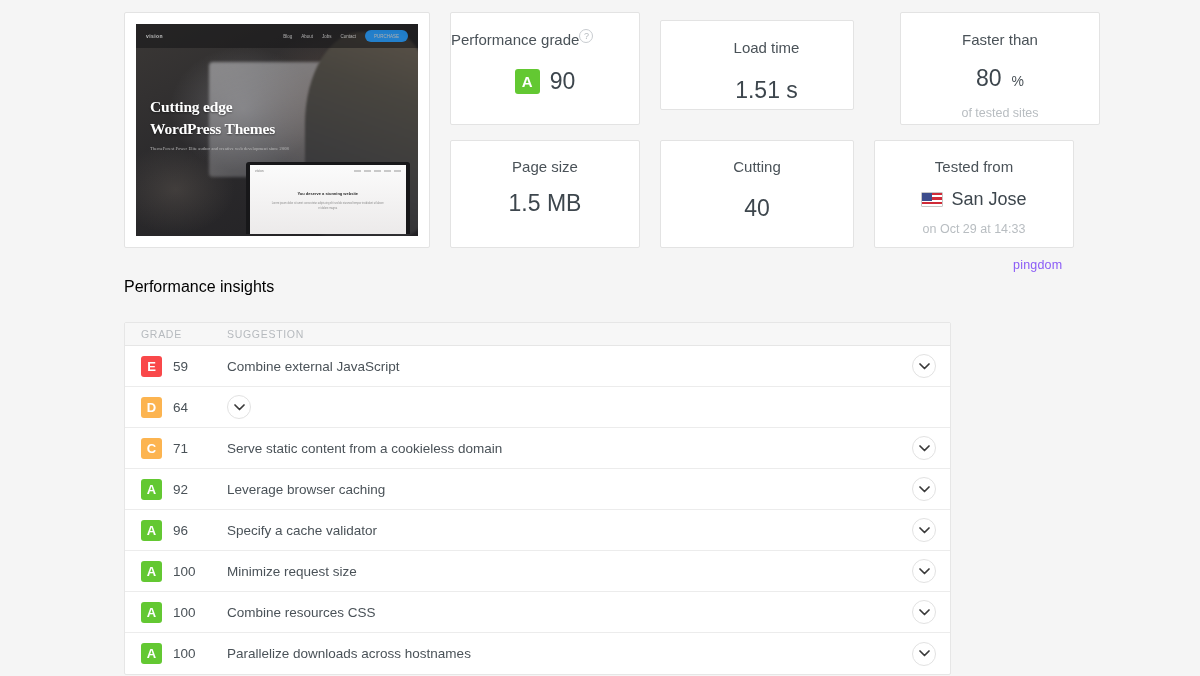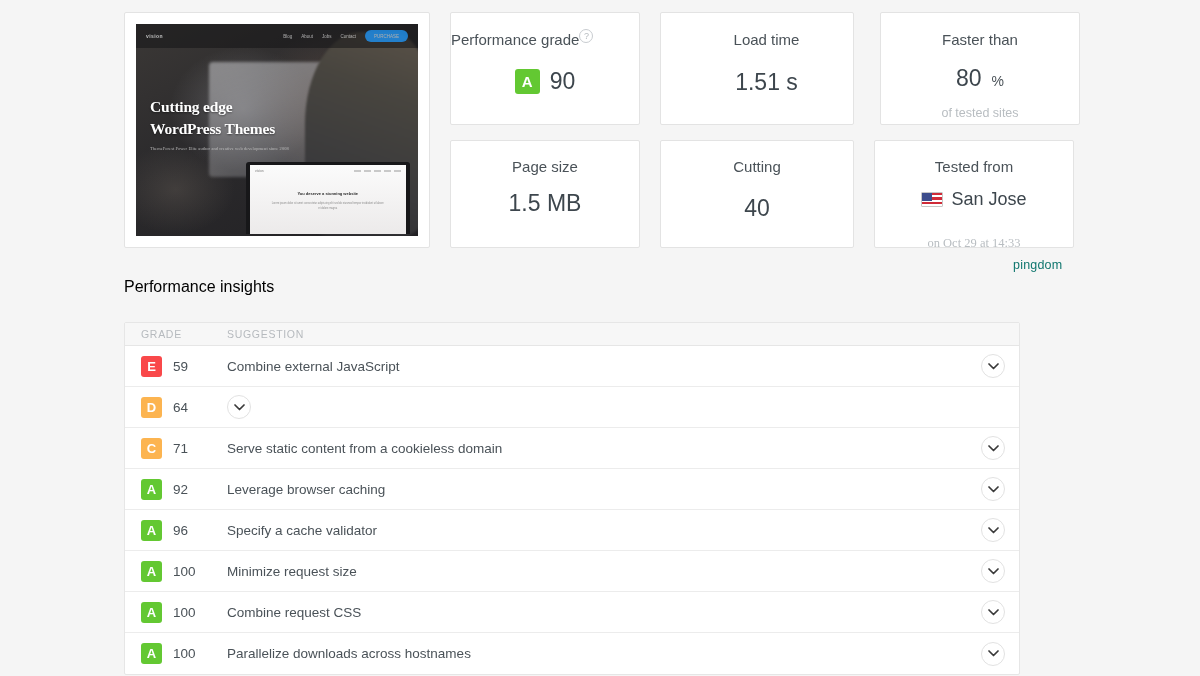--- a/index.html
+++ b/index.html
@@ -111,40 +111,40 @@
     font-size: 15px; color: #4a5258; font-weight: normal;
     line-height: 1;
   }
   .stat-value {
     font-size: 23px; color: #3d464d; line-height: 1;
     display: flex; align-items: center; justify-content: center; gap: 10px;
   }
   .stat-sub { font-size: 12.5px; color: #b8bdc1; }
 
   .card-grade    { left: 326px; top: 0;   width: 190px; height: 113px; }
-  .card-load     { left: 536px; top: 0;   width: 194px; height: 113px; padding-left: 19px; }
-  .card-faster   { left: 756px; top: 0;   width: 200px; height: 113px; }
+  .card-load     { left: 536px; top: 8px;   width: 194px; height: 90px; padding-left: 19px; }
+  .card-faster   { left: 776px; top: 0;   width: 200px; height: 113px; }
   .card-size     { left: 326px; top: 128px; width: 190px; height: 108px; }
   .card-requests { left: 536px; top: 128px; width: 194px; height: 108px; }
   .card-tested   { left: 750px; top: 128px; width: 200px; height: 108px; }
 
   .card-grade .stat-label   { margin-top: 19px; }
   .card-grade .stat-value   { margin-top: 22px; }
   .card-load  .stat-label   { margin-top: 19px; }
   .card-load  .stat-value   { margin-top: 24px; }
   .card-faster .stat-label  { margin-top: 19px; }
   .card-faster .stat-value  { margin-top: 20px; justify-content: center; }
   .card-faster .stat-sub    { margin-top: 16px; }
   .card-size .stat-label    { margin-top: 18px; }
   .card-size .stat-value    { margin-top: 18px; }
   .card-requests .stat-label{ margin-top: 18px; }
   .card-requests .stat-value{ margin-top: 23px; }
   .card-tested .stat-label  { margin-top: 18px; }
   .card-tested .stat-value  { margin-top: 16px; font-size: 18px; gap: 8px; }
-  .card-tested .stat-sub    { margin-top: 28px; font-family: Liberation Serif, serif; }
+  .card-tested .stat-sub    { margin-top: 14px; }
 
   .label-row { display:flex; align-items:flex-start; justify-content:flex-start; }
   .help-icon {
     width: 14px; height: 14px; border-radius: 50%;
     border: 1px solid #c8ccd0; color: #b5babe;
     font-size: 9px; line-height: 12px; text-align: center;
     display: inline-block; margin-top: -3px;
   }
   .pct-unit { font-size: 14px; color: #4a5258; align-self: flex-end; margin-bottom: 2px; }
 
@@ -161,31 +161,31 @@
     background: repeating-linear-gradient(180deg, #d02b38 0 2.2px, #ffffff 2.2px 4.3px);
     border: .5px solid #c7c7c7;
   }
   .flag::after {
     content: ""; position: absolute; left: 0; top: 0;
     width: 10px; height: 8px; background: #3c4c8c;
   }
 
   .pingdom {
     position: absolute; left: 1013px; top: 258px;
-    font-size: 12.5px; color: #0f766e; letter-spacing: .2px;
+    font-size: 12.5px; color: #8b5cf6; letter-spacing: .2px;
   }
 
   
   .insights-title {
     position: absolute; left: 124px; top: 278px;
     font-size: 16px; color: #000000; font-weight: normal;
   }
   .table {
     position: absolute; left: 124px; top: 322px;
-    width: 896px;
+    width: 827px;
     background: #fff;
     border: 1px solid #e6e6e6;
     border-radius: 2px;
   }
   .thead {
     display: flex; align-items: center;
     height: 23px;
     background: #f7f7f7;
     border-bottom: 1px solid #e6e6e6;
     padding-left: 16px;
@@ -382,21 +382,21 @@
             <svg width="11" height="7" viewBox="0 0 11 7">
               <path d="M1 1 L5.5 5.5 L10 1" stroke="#3a3a3a" stroke-width="1.7" fill="none" stroke-linecap="round" stroke-linejoin="round"></path>
             </svg>
           </div>
         </div>
         <div class="row">
           <div class="cell-grade">
             <span class="grade-badge sm" style="background: rgb(99, 200, 50);">A</span>
             <span class="score">100</span>
           </div>
-          <div class="cell-sugg">Combine request CSS</div>
+          <div class="cell-sugg">Combine resources CSS</div>
           <div class="chev">
             <svg width="11" height="7" viewBox="0 0 11 7">
               <path d="M1 1 L5.5 5.5 L10 1" stroke="#3a3a3a" stroke-width="1.7" fill="none" stroke-linecap="round" stroke-linejoin="round"></path>
             </svg>
           </div>
         </div>
         <div class="row">
           <div class="cell-grade">
             <span class="grade-badge sm" style="background: rgb(99, 200, 50);">A</span>
             <span class="score">100</span>

